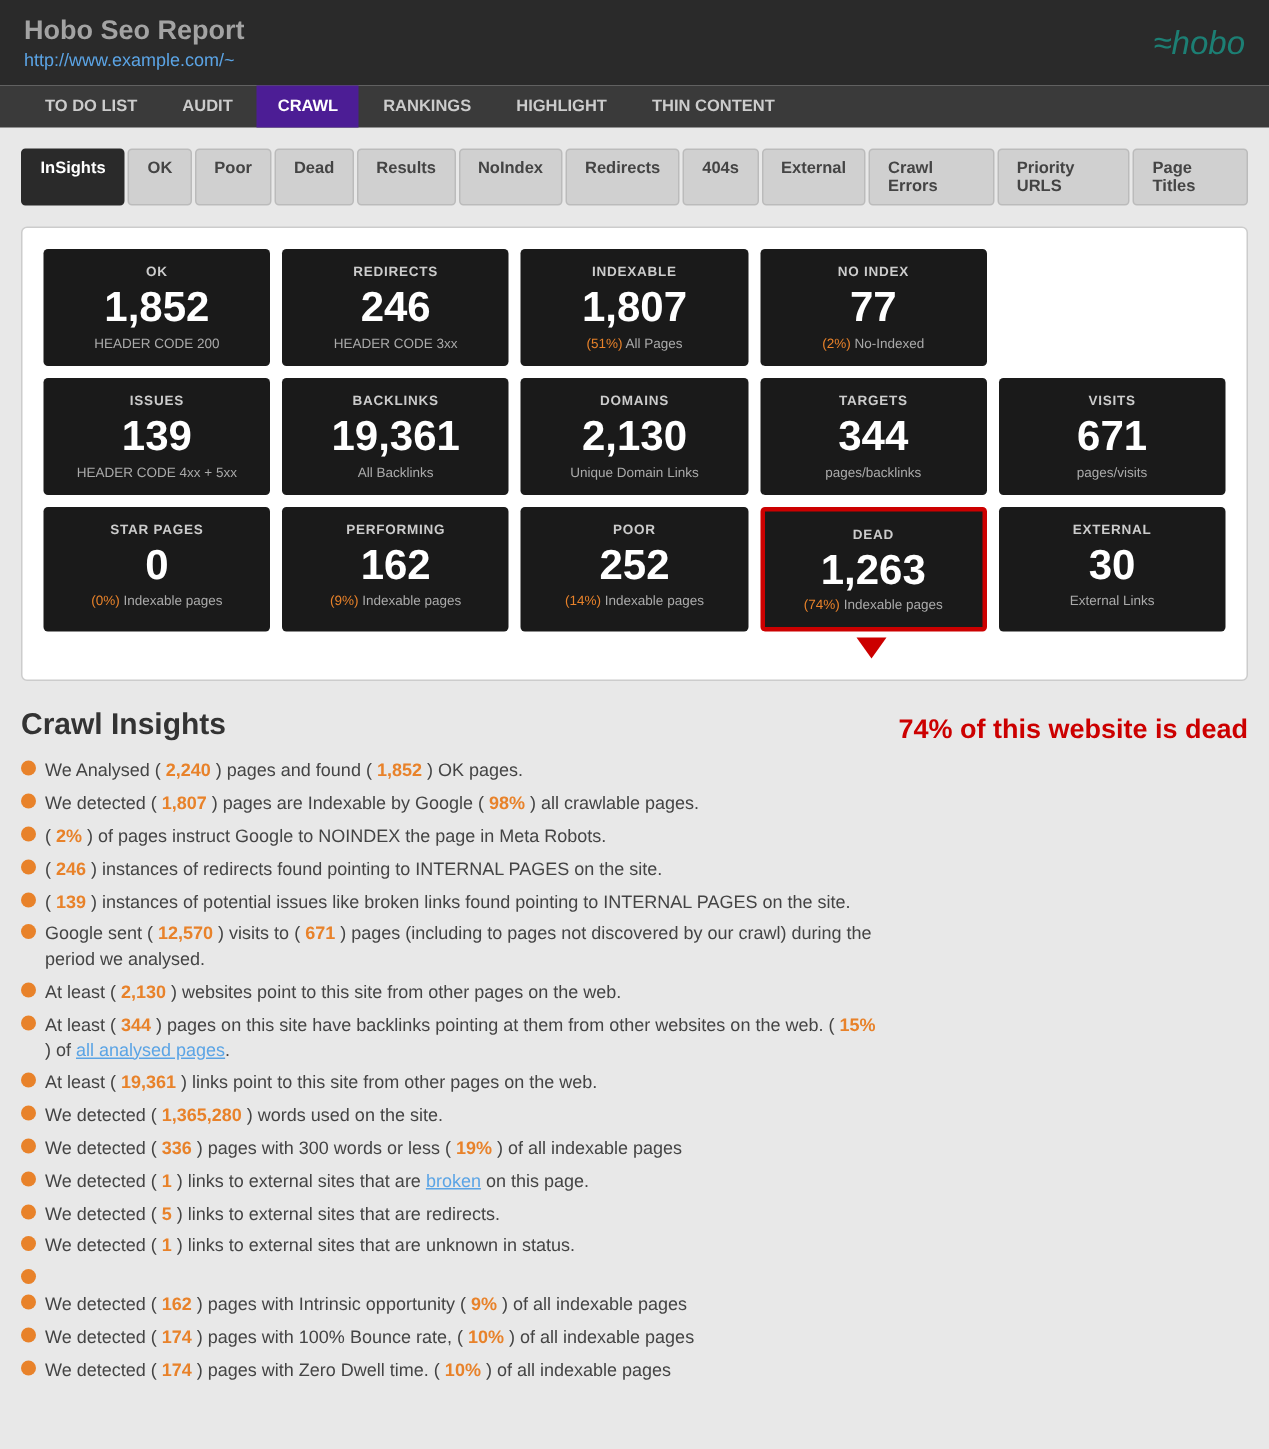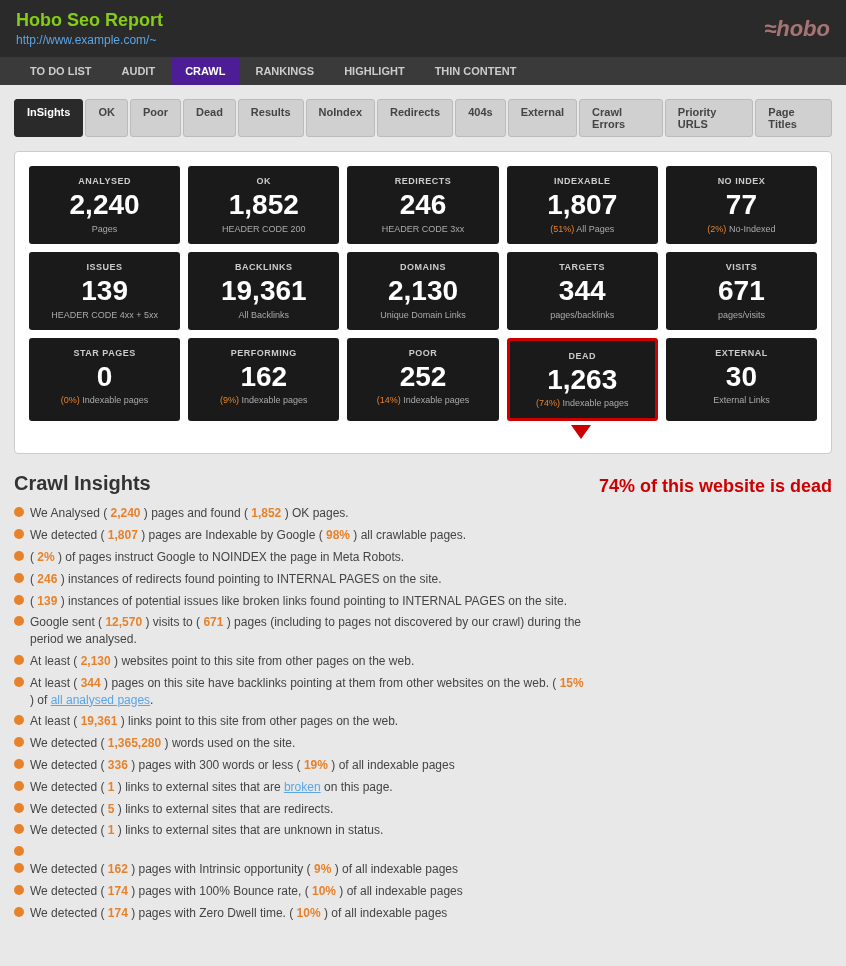--- a/index.html
+++ b/index.html
@@ -1,22 +1,22 @@
 <!DOCTYPE html>
 <html><head>
   <meta charset="utf-8">
   <style>
     * { box-sizing: border-box; margin: 0; padding: 0; }
     body { font-family: Arial, Helvetica, sans-serif; background: #e8e8e8; font-size: 13px; color: #333; }
 
     
     .header { background: #2a2a2a; padding: 10px 16px; display: flex; justify-content: space-between; align-items: center; }
-    .header-title { color: #84cc16; font-size: 18px; font-weight: bold; }
+    .header-title { color: #a3a3a3; font-size: 18px; font-weight: bold; }
     .header-url { color: #5ba4e5; font-size: 12px; margin-top: 2px; }
-    .header-logo { color: #fca5a5; font-size: 22px; font-style: italic; opacity: 0.6; font-weight: bold; }
+    .header-logo { color: #14b8a6; font-size: 22px; font-style: italic; opacity: 0.6; }
 
     
     .top-nav { background: #3a3a3a; padding: 0 16px; display: flex; gap: 2px; }
     .top-nav-tab { padding: 8px 14px; color: #ccc; font-size: 11px; font-weight: bold; cursor: pointer; text-transform: uppercase; }
     .top-nav-tab.active { background: #4c1d95; color: #fff; }
 
     
     .main { padding: 14px; }
 
     
@@ -81,25 +81,20 @@
     <div class="sub-nav-tab">External</div>
     <div class="sub-nav-tab">Crawl Errors</div>
     <div class="sub-nav-tab">Priority URLS</div>
     <div class="sub-nav-tab">Page Titles</div>
   </div>
 
   <div class="stats-container">
 
     <div class="stats-grid" style="margin-bottom: 8px;">
       <div class="stat-card">
-        <div class="stat-label">ANALYSED</div>
-        <div class="stat-value">2,240</div>
-        <div class="stat-sub">Pages</div>
-      </div>
-      <div class="stat-card">
         <div class="stat-label">OK</div>
         <div class="stat-value">1,852</div>
         <div class="stat-sub">HEADER CODE 200</div>
       </div>
       <div class="stat-card">
         <div class="stat-label">REDIRECTS</div>
         <div class="stat-value">246</div>
         <div class="stat-sub">HEADER CODE 3xx</div>
       </div>
       <div class="stat-card">

